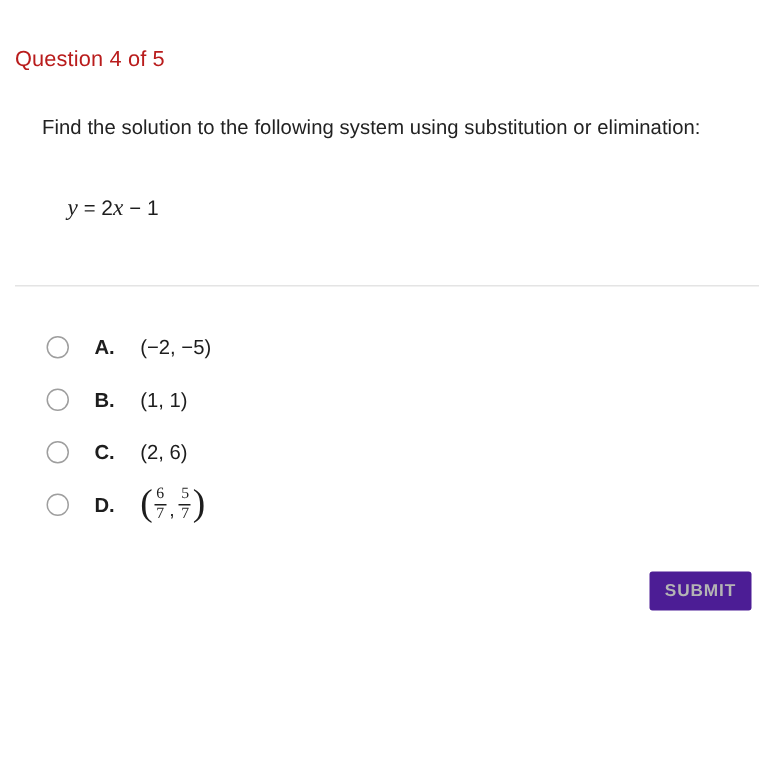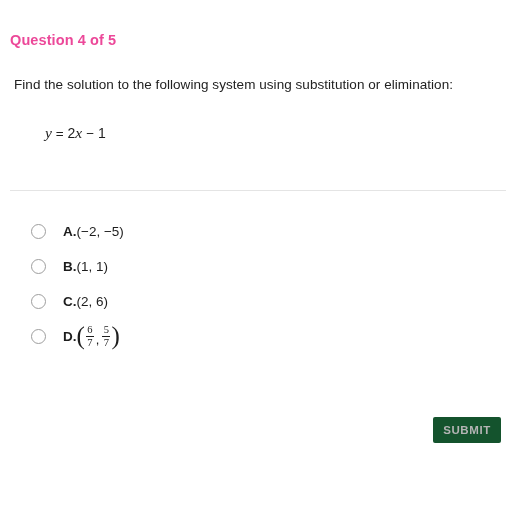--- a/index.html
+++ b/index.html
@@ -20,46 +20,46 @@
     width: 518px;
     height: 518px;
     box-sizing: border-box;
   }
 
   .question-title {
     position: absolute;
     left: 10px;
     top: 32px;
     font-size: 14.5px;
-    font-weight: bold;
-    color: #ec4899;
+    font-weight: normal;
+    color: #b91c1c;
     letter-spacing: 0.1px;
   }
 
   .prompt {
     position: absolute;
-    left: 14px;
+    left: 28px;
     top: 77px;
     font-size: 13.5px;
     font-weight: normal;
     color: #222222;
     letter-spacing: 0.05px;
     white-space: nowrap;
   }
 
   .equations {
     position: absolute;
     left: 45px;
     top: 122px;
     font-size: 14px;
     color: #1d1d1d;
   }
   .equation-line {
     height: 23px;
-    line-height: 21px;
+    line-height: 33px;
     white-space: nowrap;
   }
   .eq-var {
     font-style: italic;
     font-family: "Liberation Serif", serif;
     font-size: 15.5px;
   }
   .eq-op {
     font-family: "Liberation Sans", sans-serif;
     font-size: 13.5px;
@@ -104,21 +104,21 @@
 
   .option-letter {
     margin-left: 17px;
     font-size: 13.5px;
     font-weight: bold;
     color: #1d1d1d;
     flex: 0 0 auto;
   }
 
   .option-text {
-    margin-left: 0;
+    margin-left: 17px;
     font-size: 13.5px;
     color: #1d1d1d;
     white-space: nowrap;
     display: flex;
     align-items: center;
   }
 
   
   .frac-group {
     display: inline-flex;
@@ -160,33 +160,32 @@
     padding-bottom: 2px;
     font-size: 13px;
   }
 
   .submit-button {
     position: absolute;
     left: 433px;
     top: 381px;
     width: 68px;
     height: 26px;
-    background: #14532d;
+    background: #4c1d95;
     border: none;
     border-radius: 2px;
     color: #b4b4b4;
     font-family: "Liberation Sans", sans-serif;
     font-size: 11.5px;
     font-weight: bold;
     letter-spacing: 0.6px;
     display: flex;
     align-items: center;
     justify-content: center;
     cursor: default;
-    margin-top: 36px;
   }
 </style>
 </head>
 <body>
 
 <div class="quiz">
 
   <div class="question-title">Question 4 of 5</div>
 
   <div class="prompt">Find the solution to the following system using substitution or elimination:</div>

